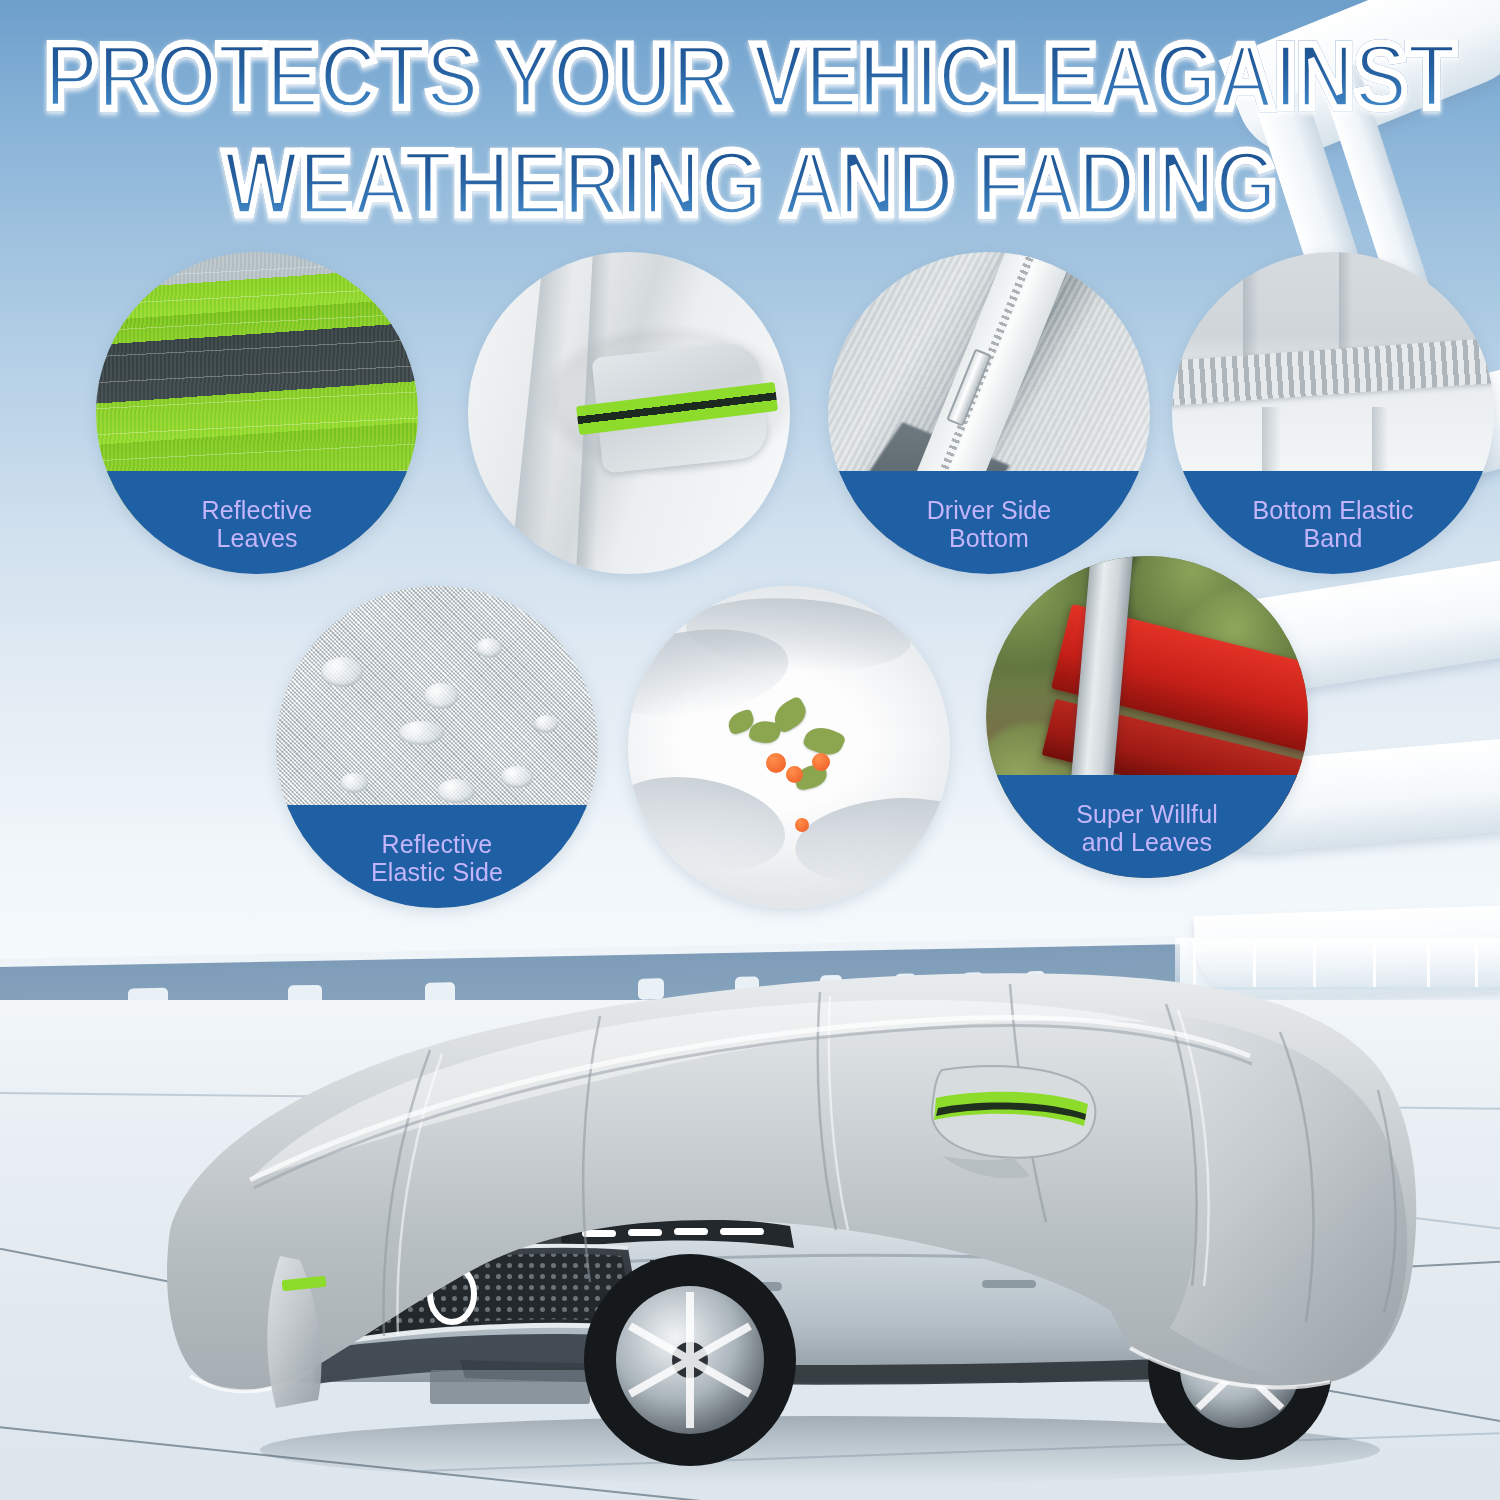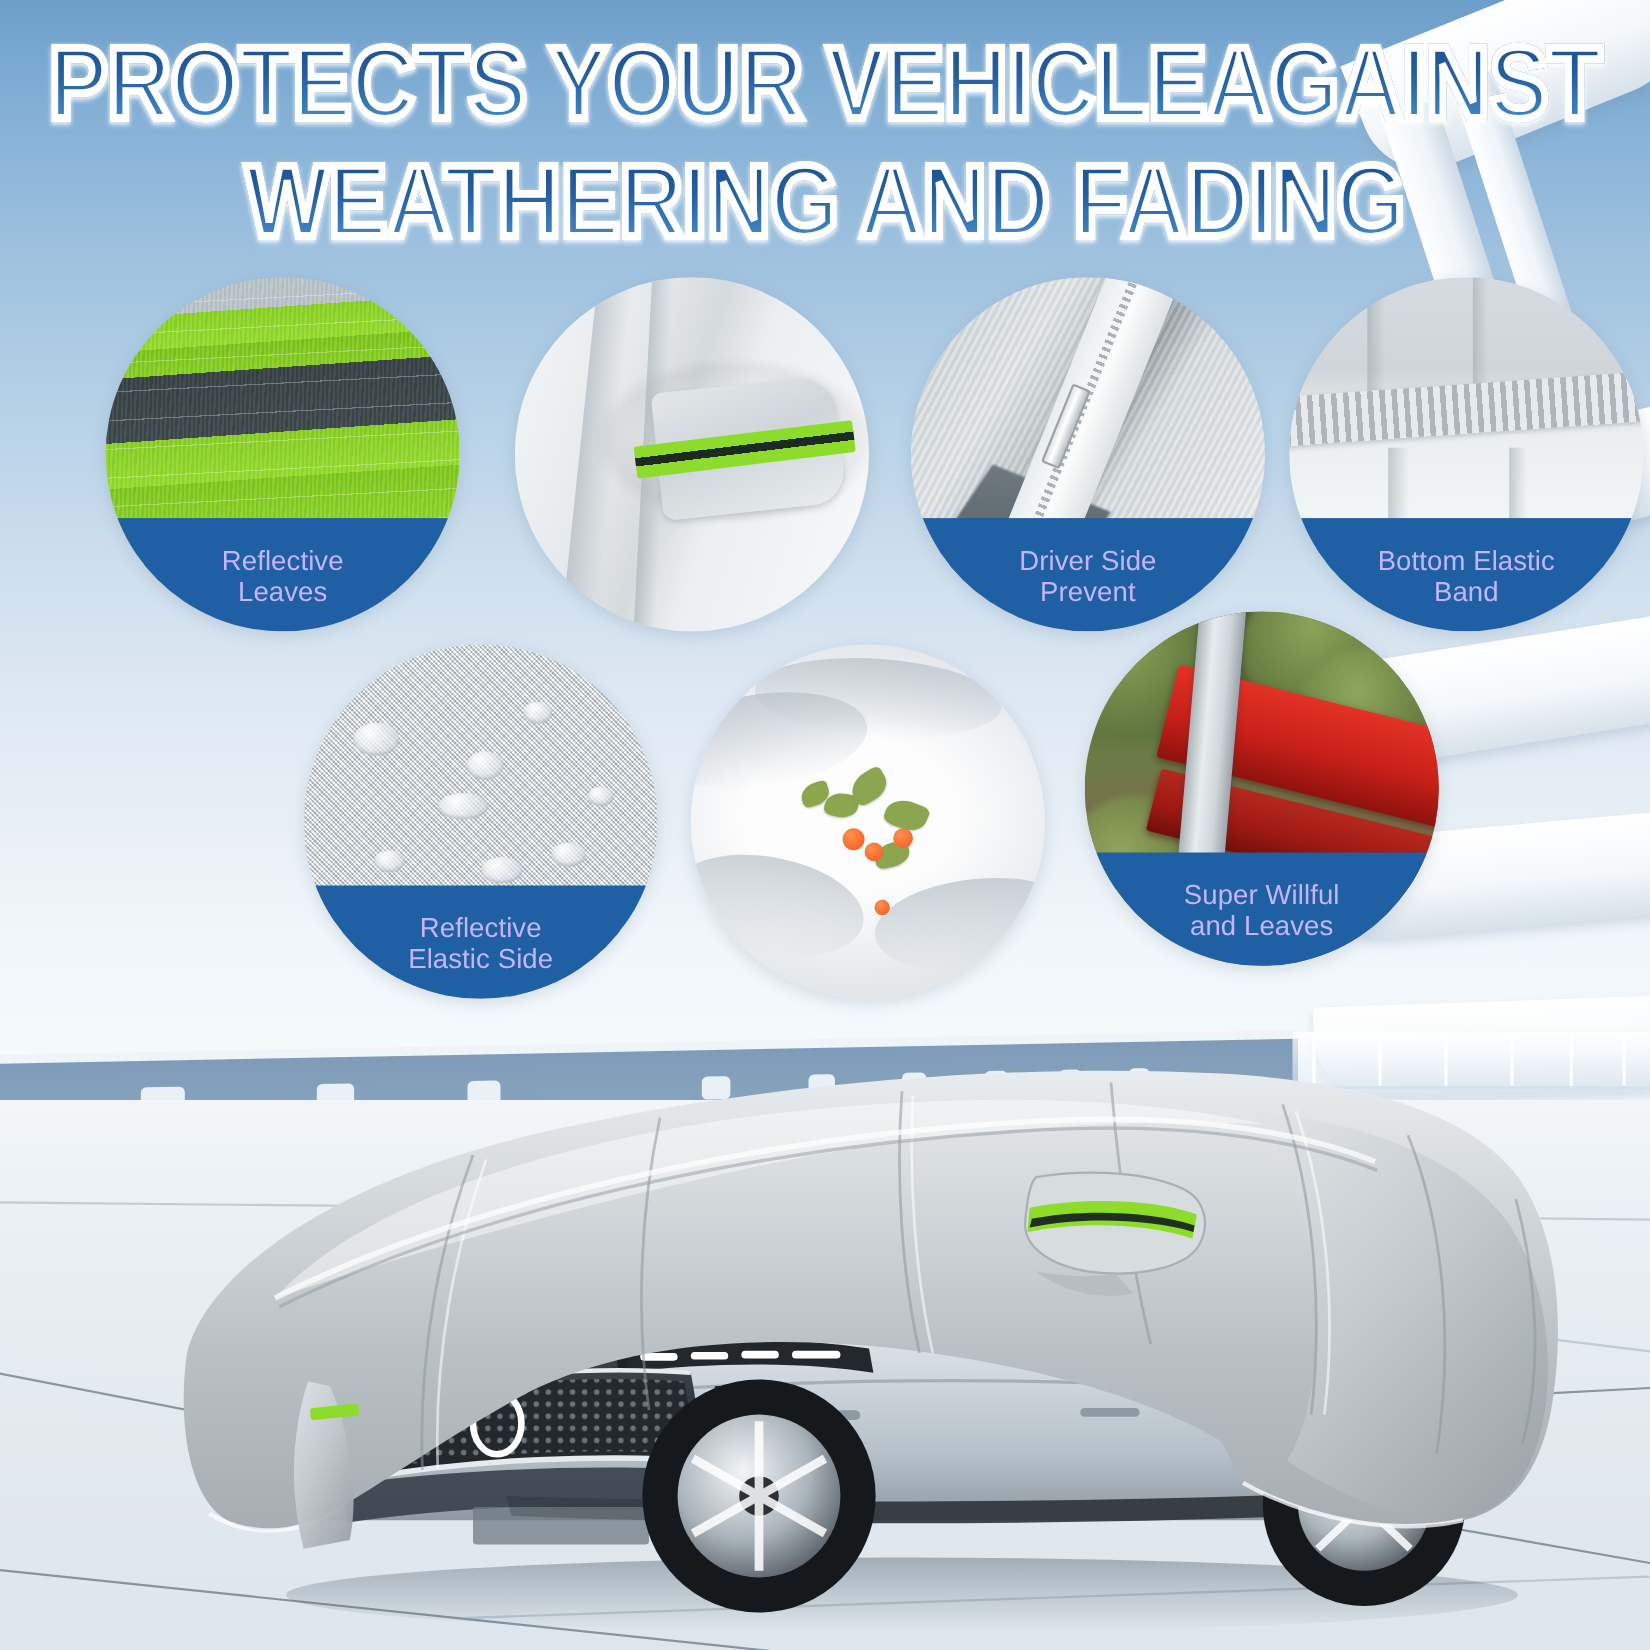--- a/index.html
+++ b/index.html
@@ -442,21 +442,21 @@
 
 <div class="feat" style="left:828px; top:252px; width:322px; height:322px;">
   <div class="photo ph-zip">
     <div class="gap"></div>
     <div class="tape"></div>
     <div class="teeth"></div>
     <div class="pull"></div>
   </div>
   <div class="cap">
     <span>Driver Side</span>
-    <span>Prevent</span>
+    <span>Bottom</span>
   </div>
 </div>
 
 <div class="feat" style="left:1172px; top:252px; width:322px; height:322px;">
   <div class="photo ph-elastic">
     <div class="crease" style="left:22%; top:0; width:5%;  height:32%;"></div>
     <div class="crease" style="left:52%; top:0; width:4%;  height:30%;"></div>
     <div class="crease" style="left:28%; top:48%; width:6%; height:52%;"></div>
     <div class="crease" style="left:62%; top:48%; width:5%; height:52%;"></div>
     <div class="band"></div>

